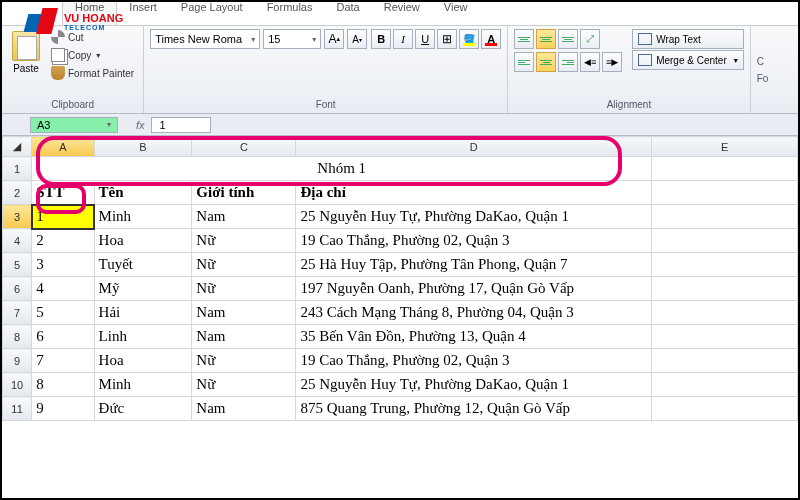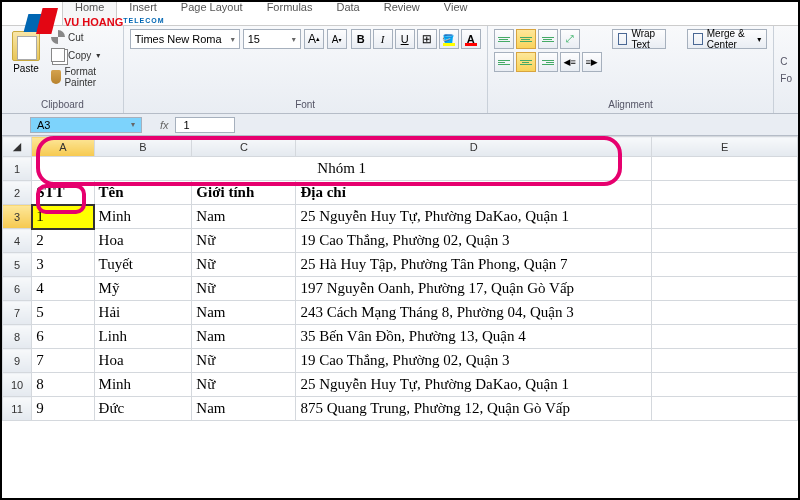--- a/index.html
+++ b/index.html
@@ -1,21 +1,21 @@
 <!DOCTYPE html>
 <html><head>
 <meta charset="utf-8">
 <style>
 *{margin:0;padding:0;box-sizing:border-box;font-family:"Segoe UI",Tahoma,sans-serif}
 body{background:#fff;width:800px;height:500px;overflow:hidden;border:2px solid #000;position:relative}
 .logo{position:absolute;top:6px;left:24px;z-index:100;font-weight:bold;font-size:10px;color:#e30613;display:flex;align-items:center;gap:2px}
 .logo-mark{width:36px;height:28px;position:relative}
 .logo-mark::before{content:"";position:absolute;left:0;top:6px;width:18px;height:18px;background:#0066b3;transform:skewX(-15deg)}
 .logo-mark::after{content:"";position:absolute;left:10px;top:0;width:22px;height:26px;background:#e30613;clip-path:polygon(30% 0,100% 0,70% 100%,0 100%)}
-.logo-text{display:flex;flex-direction:row;line-height:1}
+.logo-text{display:flex;flex-direction:column;line-height:1}
 .logo-text span:first-child{font-size:11px;font-weight:bold}
 .logo-text span:last-child{font-size:7px;color:#0066b3;letter-spacing:1px}
 .tabs{display:flex;background:#fff;border-bottom:1px solid #ccc;padding-left:60px;height:24px;align-items:flex-end}
 .tab{padding:12px 12px;font-size:11px;color:#555;cursor:pointer}
 .tab.active{background:#f5f6f7;border:1px solid #ccc;border-bottom:none;border-radius:3px 3px 0 0}
 .ribbon{background:linear-gradient(#f8f9fb,#e9edf3);border-bottom:1px solid #b5bcc7;display:flex;height:88px}
 .group{border-right:1px solid #c9d0d9;padding:3px 6px;display:flex;flex-direction:column;justify-content:space-between}
 .group-label{text-align:center;font-size:10px;color:#556;padding-top:2px}
 .group-body{display:flex;gap:4px;align-items:flex-start;flex:1}
 .paste-btn{display:flex;flex-direction:column;align-items:center;gap:2px;padding:2px 4px;cursor:pointer}
@@ -37,29 +37,29 @@
 .btn-b{font-weight:bold}
 .btn-i{font-style:italic;font-family:serif}
 .btn-u{text-decoration:underline}
 .color-btn{position:relative}
 .color-bar{position:absolute;bottom:2px;left:3px;right:3px;height:3px}
 .align-body{display:flex;flex-direction:column;gap:3px}
 .align-row{display:flex;gap:2px;align-items:center}
 .align-btn{width:20px;height:20px;background:linear-gradient(#fdfdfe,#e9edf3);border:1px solid #a6b0bd;display:flex;flex-direction:column;justify-content:center;align-items:center;gap:1px;cursor:pointer;padding:3px}
 .align-btn.active{background:linear-gradient(#fde79a,#f9d35b);border-color:#d8a43e}
 .align-line{height:1px;background:#4a6;width:100%}
-.wrap-merge{display:flex;flex-direction:row;gap:21px;font-size:10px;margin-left:6px}
+.wrap-merge{display:flex;flex-direction:column;gap:1px;font-size:10px;margin-left:6px}
 .wm-btn{display:flex;align-items:center;gap:4px;padding:2px 5px;background:linear-gradient(#fdfdfe,#e9edf3);border:1px solid #a6b0bd;cursor:pointer;height:20px}
 .wm-icon{width:14px;height:12px;border:1px solid #4a6894}
 .num-top{background:#fff;border:1px solid #a6b0bd;font-size:11px;padding:2px 6px;width:120px;height:20px;display:flex;align-items:center;justify-content:space-between;cursor:pointer}
 .num-top::after{content:"▾";font-size:8px;color:#666}
 .num-bottom{display:flex;gap:2px;margin-top:4px}
 .right-edge{display:flex;flex-direction:column;justify-content:center;padding:6px;font-size:10px;color:#556;gap:6px}
 .namebox-row{display:flex;align-items:center;background:#e9edf3;border-bottom:1px solid #b5bcc7;height:22px}
-.namebox{background:#7dd3fc;border:1px solid #a6b0bd;width:112px;margin:2px 0 2px 28px;padding:1px 6px;font-size:11px;display:flex;align-items:center;justify-content:space-between}
+.namebox{background:#86efac;border:1px solid #a6b0bd;width:88px;margin:2px 0 2px 28px;padding:1px 6px;font-size:11px;display:flex;align-items:center;justify-content:space-between}
 .namebox::after{content:"▾";font-size:8px;color:#666}
 .fx-area{display:flex;align-items:center;gap:6px;margin-left:18px;font-size:11px}
 .fx-label{font-style:italic;color:#666}
 .fx-val{background:#fff;border:1px solid #a6b0bd;padding:1px 8px;min-width:60px}
 .sheet{position:relative;overflow:hidden}
 table{border-collapse:collapse;width:100%;table-layout:fixed}
 th,td{border:1px solid #d4d8dd;font-size:11px;height:24px;padding:0 4px;text-align:left;vertical-align:middle;overflow:hidden;white-space:nowrap}
 th{background:linear-gradient(#f7f9fb,#e4e9ef);text-align:center;font-weight:normal;color:#333;height:20px}
 th.rowhdr{width:28px;text-align:center}
 td.rowhdr{background:linear-gradient(#f7f9fb,#e4e9ef);text-align:center;width:28px;color:#333}

